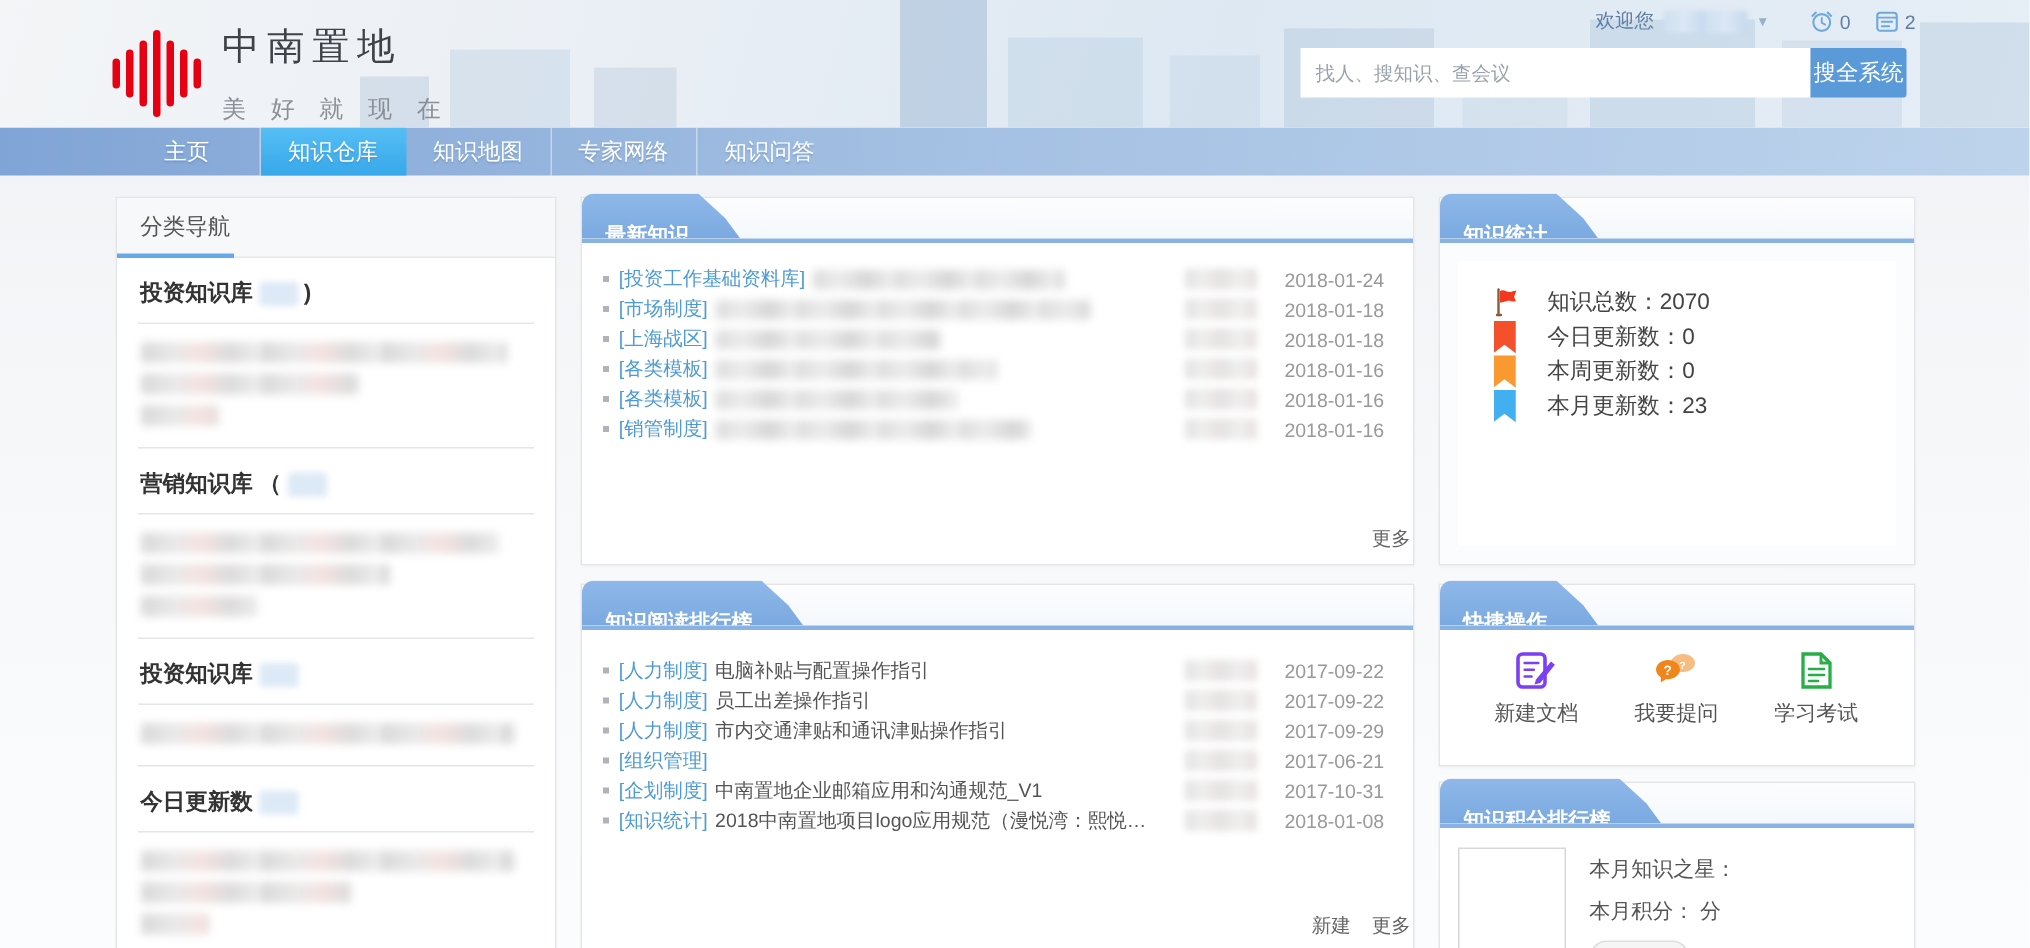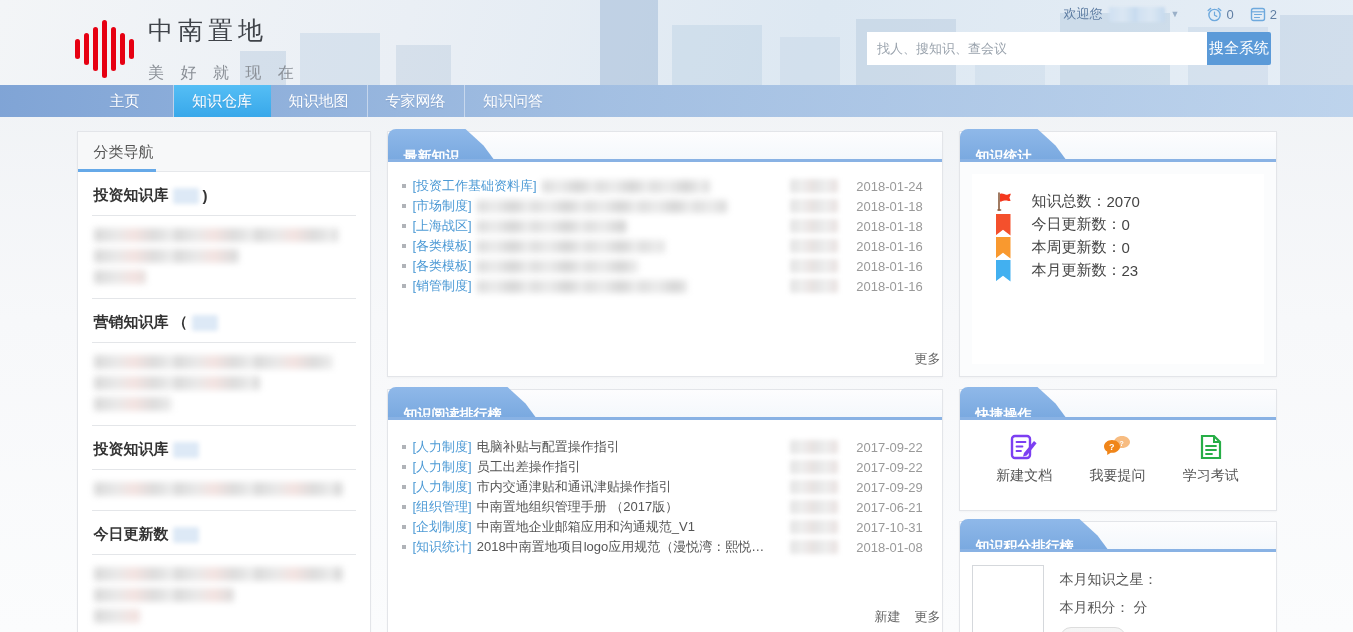--- a/index.html
+++ b/index.html
@@ -311,21 +311,20 @@
           <span class="bullet"></span>
           <a class="cat-link">[人力制度]</a>
           <span class="row-title">市内交通津贴和通讯津贴操作指引</span>
           <span class="row-spacer"></span>
           <span class="author-chip"></span>
           <span class="row-date">2017-09-29</span>
         </div>
         <div class="list-row">
           <span class="bullet"></span>
           <a class="cat-link">[组织管理]</a>
-          <span class="row-title">中南置地组织管理手册 （2017版）</span>
           <span class="row-spacer"></span>
           <span class="author-chip"></span>
           <span class="row-date">2017-06-21</span>
         </div>
         <div class="list-row">
           <span class="bullet"></span>
           <a class="cat-link">[企划制度]</a>
           <span class="row-title">中南置地企业邮箱应用和沟通规范_V1</span>
           <span class="row-spacer"></span>
           <span class="author-chip"></span>

